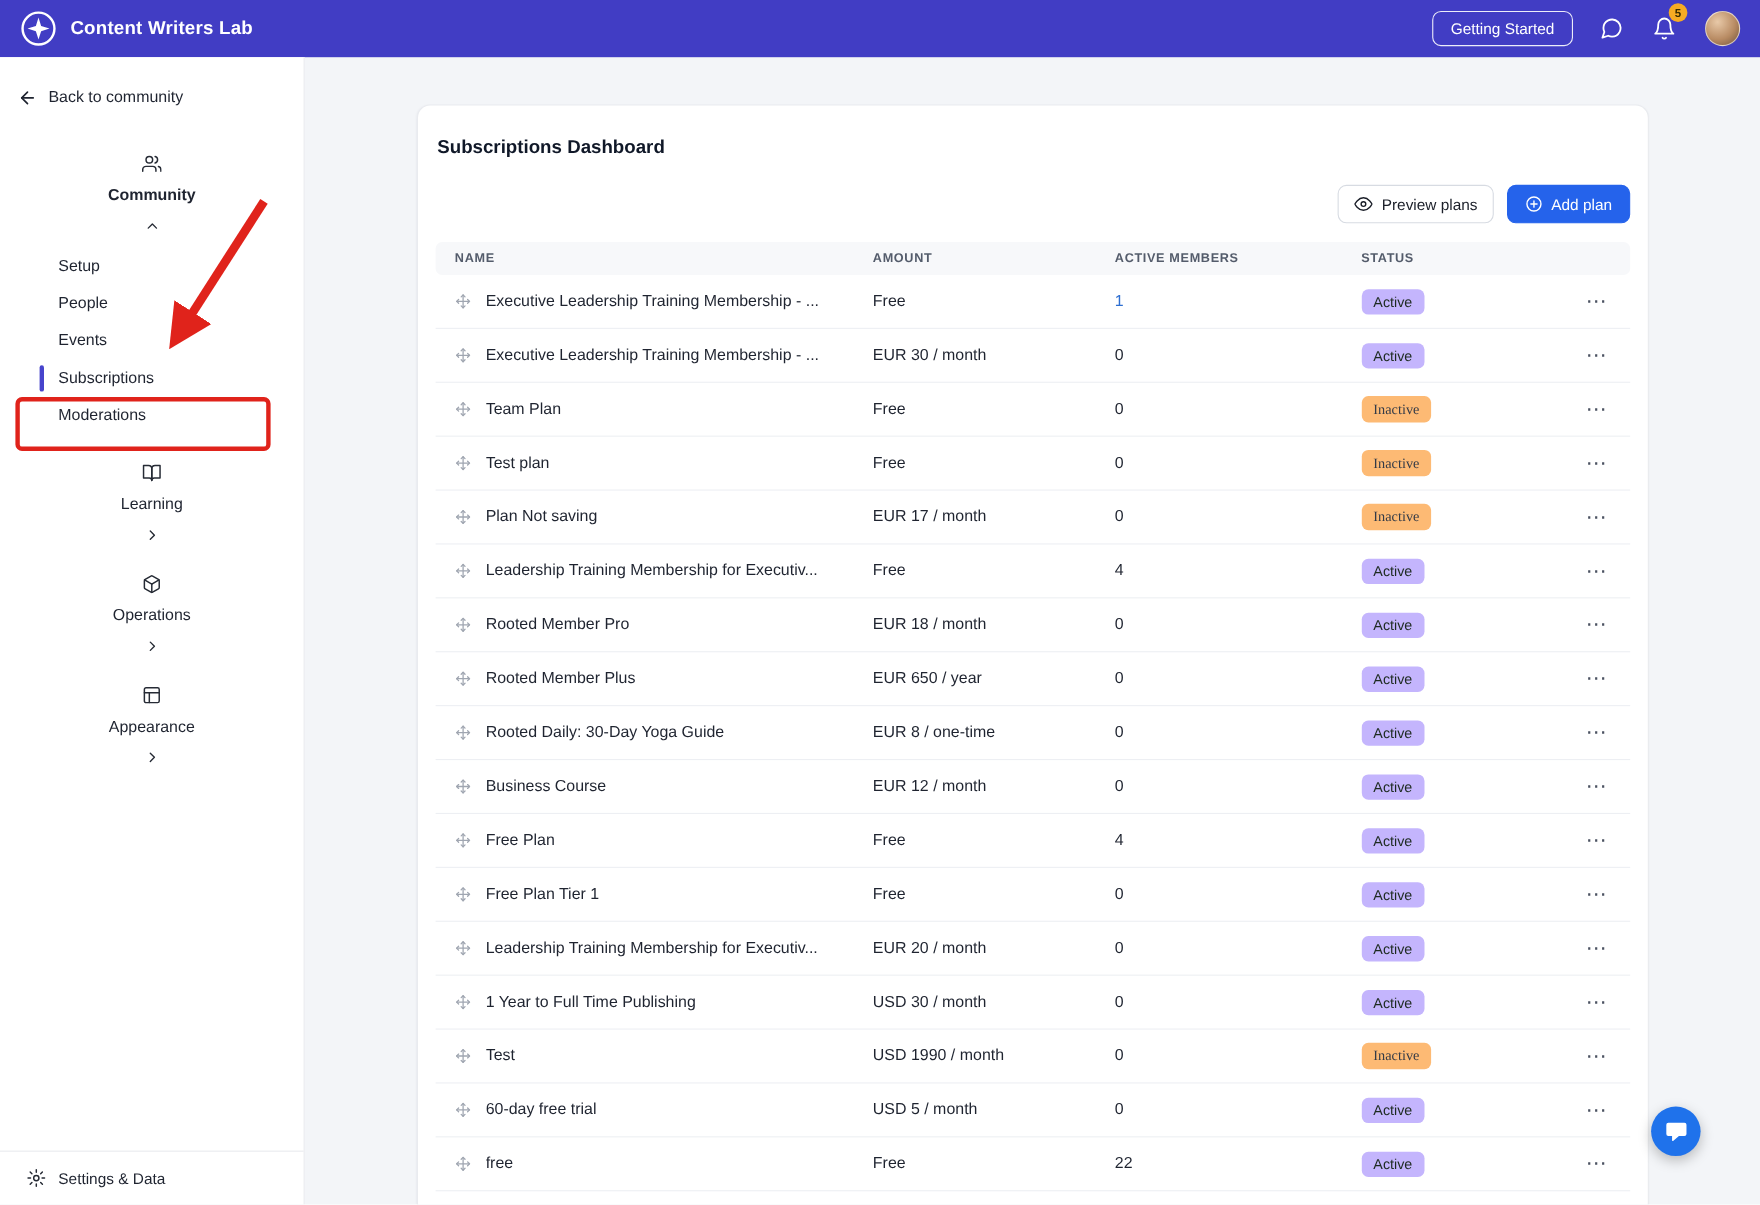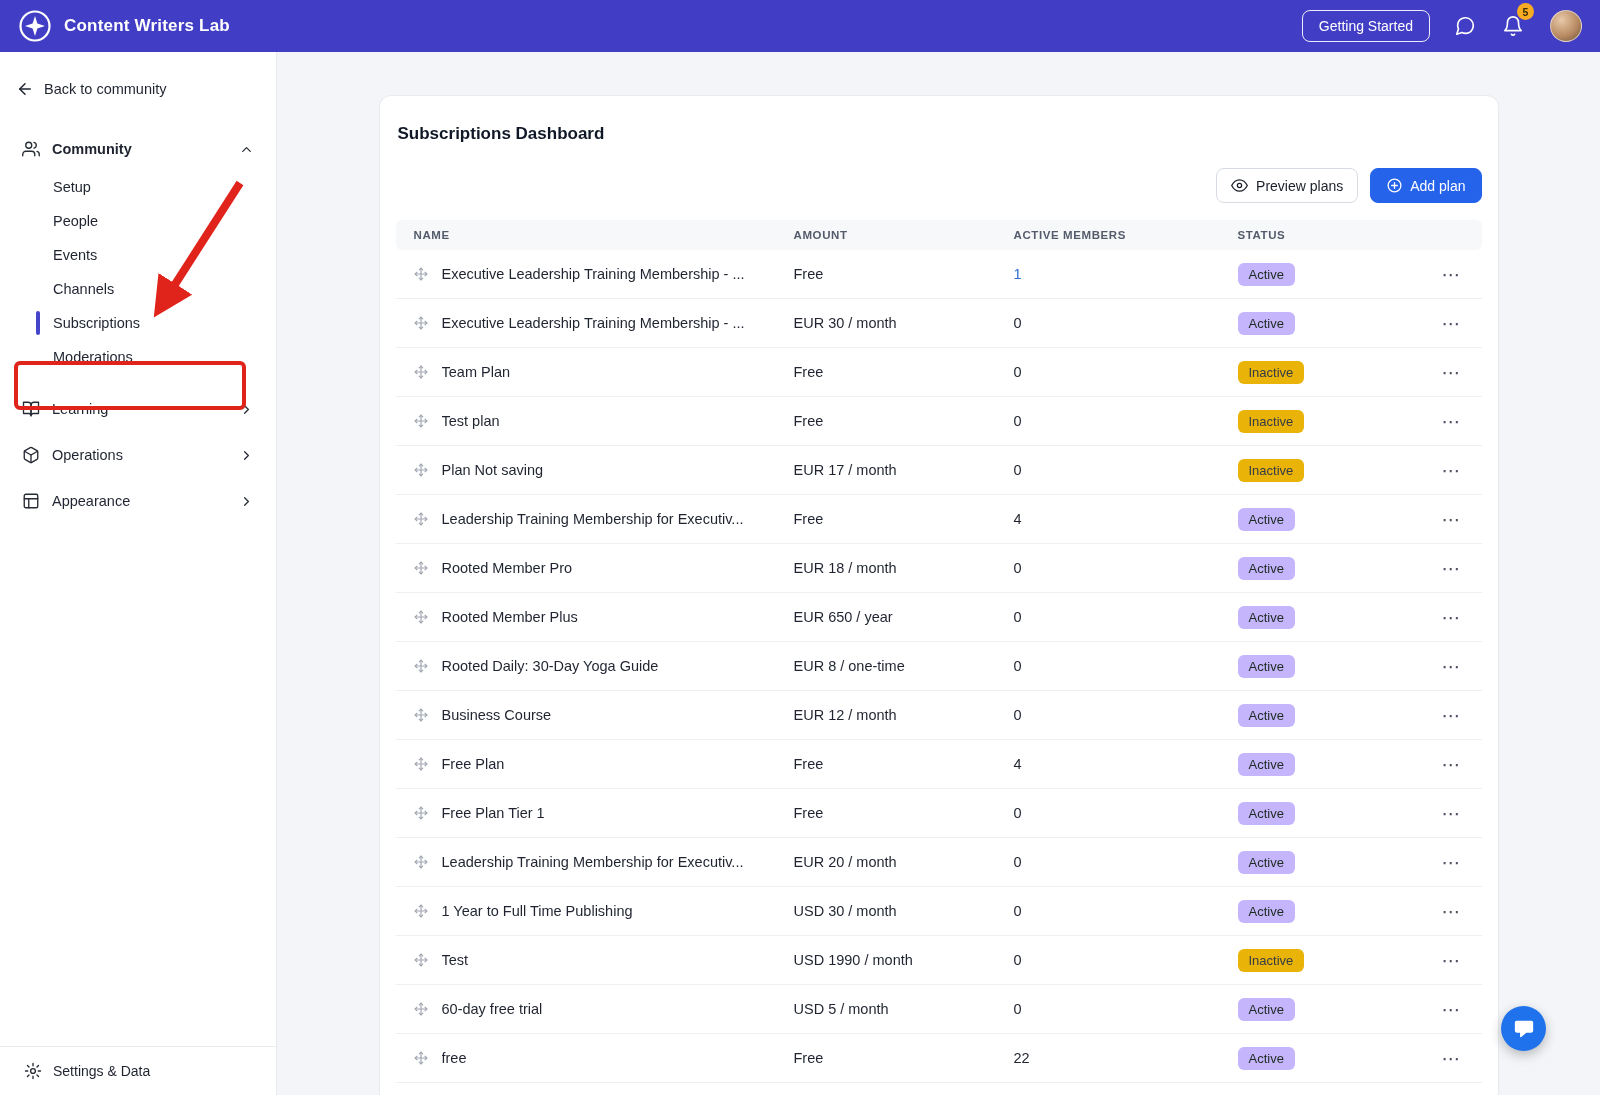--- a/index.html
+++ b/index.html
@@ -39,21 +39,21 @@
   .layout { display:flex; height:1043px; }
   .sidebar {
     width:277px; background:#fff; border-right:1px solid #e8eaee;
     display:flex; flex-direction:column; position:relative; z-index:2;
   }
   .sidebar-scroll { flex:1; padding:28px 16px 0; }
   .back-link { display:flex; align-items:center; gap:10px; font-size:14.5px; color:#1f2430; cursor:pointer; }
   .nav-section { margin-top:32px; }
   .nav-row {
     display:flex; align-items:center; gap:12px; padding:10px 6px 10px 6px;
-    font-size:14.5px; cursor:pointer; border-radius:8px; color:#1f2430;
+    font-size:14.5px; cursor:pointer; border-radius:8px; color:#1f2430;flex-direction:column;
   }
   .nav-row .nav-label { flex:1; }
   .nav-row.header .nav-label { font-weight:600; }
   .nav-row.collapsed { margin-top:8px; }
   .subnav { margin-left:20px; margin-top:2px; }
   .subnav-item {
     position:relative; padding:9px 6px 9px 17px; font-size:14.5px; cursor:pointer; color:#1f2430;
   }
   .subnav-item.active::before {
     content:''; position:absolute; left:0; top:5px; bottom:5px; width:4px;
@@ -102,21 +102,21 @@
     font-size:14.5px; color:#1f2430;
   }
   .name-cell { display:flex; align-items:center; gap:14px; overflow:hidden; }
   .drag { display:flex; cursor:grab; flex:0 0 auto; }
   .plan-name { white-space:nowrap; overflow:hidden; text-overflow:ellipsis; padding-right:12px; }
   .members.link { color:#2e6fd1; }
   .badge {
     display:inline-block; padding:4px 11px; border-radius:6px; font-size:13px; color:#1d2a20;
   }
   .badge.active { background:#c4b5fd; }
-  .badge.inactive { background:#eab308; color:#343b47; }
+  .badge.inactive { background:#fdba74; color:#343b47;font-family:Liberation Serif, serif; }
   .dots {
     background:none; border:none; cursor:pointer; font-size:19px; color:#4a5160;
     line-height:1; padding:4px 8px; font-family:"DejaVu Sans", sans-serif;
   }
   
   .annot-layer { position:absolute; inset:0; pointer-events:none; z-index:10; }
   .annot-box {
     position:absolute; left:14px; top:361px; width:232px; height:49px;
     border:4px solid #e0231b; border-radius:6px;
   }
@@ -177,21 +177,20 @@
           </svg>
           <span class="nav-label">Community</span>
           <svg width="15" height="15" viewBox="0 0 24 24" fill="none" stroke="#262b35" stroke-width="2" stroke-linecap="round" stroke-linejoin="round">
             <polyline points="18 15 12 9 6 15"></polyline>
           </svg>
         </div>
         <div class="subnav">
             <div class="subnav-item">Setup</div>
             <div class="subnav-item">People</div>
             <div class="subnav-item">Events</div>
-            <div class="subnav-item">Channels</div>
             <div class="subnav-item active">Subscriptions</div>
             <div class="subnav-item">Moderations</div>
           </div>
       </div>
 
       <div class="nav-row collapsed" style="margin-top:16px;">
         <svg width="18" height="18" viewBox="0 0 24 24" fill="none" stroke="#262b35" stroke-width="1.8" stroke-linecap="round" stroke-linejoin="round">
           <path d="M2 3h6a4 4 0 0 1 4 4v14a3 3 0 0 0-3-3H2z"></path>
             <path d="M22 3h-6a4 4 0 0 0-4 4v14a3 3 0 0 1 3-3h7z"></path>
         </svg>

